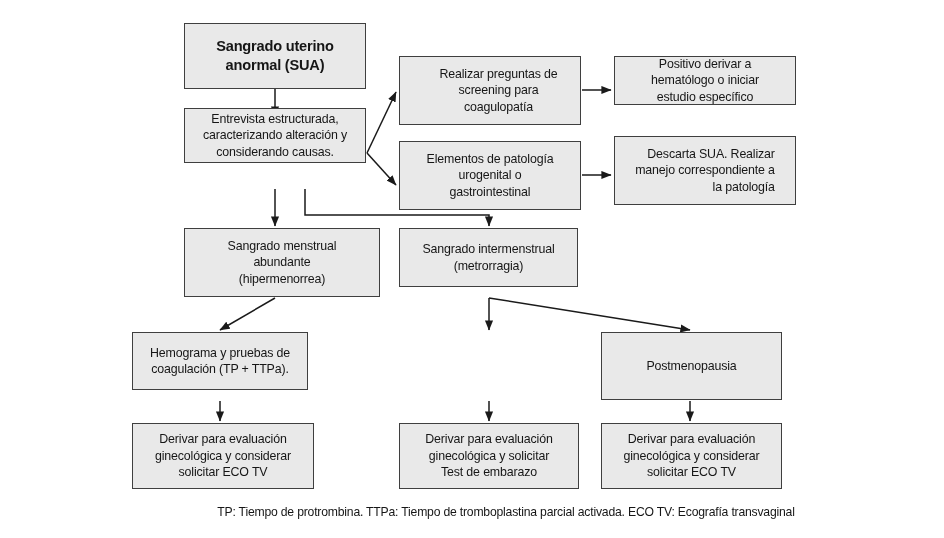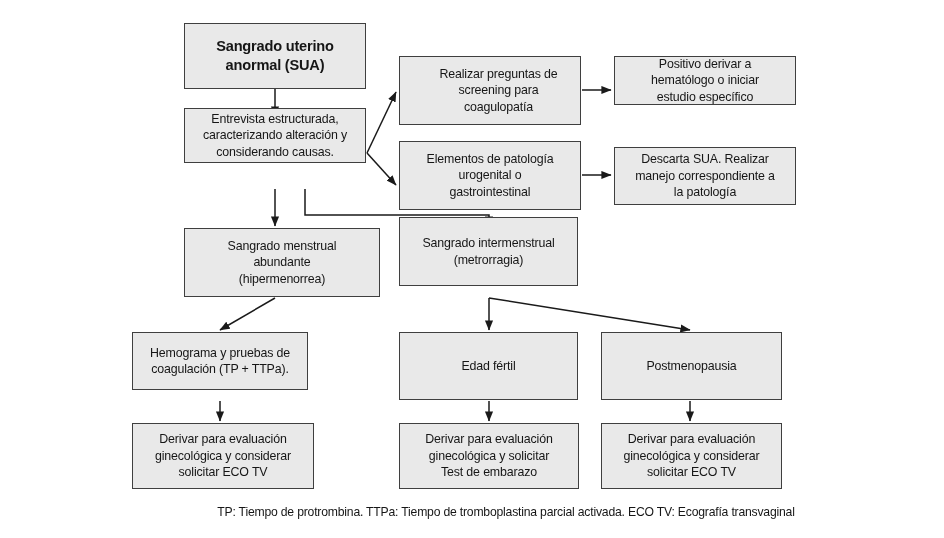--- a/index.html
+++ b/index.html
@@ -117,35 +117,34 @@
 coagulopatía</div>
 
   <div class="node-box" style="left:614px; top:56px; width:182px; height:49px;">Positivo derivar a
 hematólogo o iniciar
 estudio específico</div>
 
   <div class="node-box" style="left:399px; top:141px; width:182px; height:69px;">Elementos de patología
 urogenital o
 gastrointestinal</div>
 
-  <div class="node-box" style="left:614px; top:147px; width:182px; height:58px;">Descarta SUA. Realizar
+  <div class="node-box" style="left:614px; top:136px; width:182px; height:69px;text-align:right;">Descarta SUA. Realizar
 manejo correspondiente a
 la patología</div>
 
   <div class="node-box" style="left:184px; top:228px; width:196px; height:69px;">Sangrado menstrual
 abundante
 (hipermenorrea)</div>
 
-  <div class="node-box" style="left:399px; top:217px; width:179px; height:69px;">Sangrado intermenstrual
+  <div class="node-box" style="left:399px; top:228px; width:179px; height:59px;">Sangrado intermenstrual
 (metrorragia)</div>
 
   <div class="node-box" style="left:132px; top:332px; width:176px; height:58px;">Hemograma y pruebas de
 coagulación (TP + TTPa).</div>
 
-  <div class="node-box" style="left:399px; top:332px; width:179px; height:68px;">Edad fértil</div>
 
   <div class="node-box" style="left:601px; top:332px; width:181px; height:68px;">Postmenopausia</div>
 
   <div class="node-box" style="left:132px; top:423px; width:182px; height:66px;">Derivar para evaluación
 ginecológica y considerar
 solicitar ECO TV</div>
 
   <div class="node-box" style="left:399px; top:423px; width:180px; height:66px;">Derivar para evaluación
 ginecológica y solicitar
 Test de embarazo</div>

